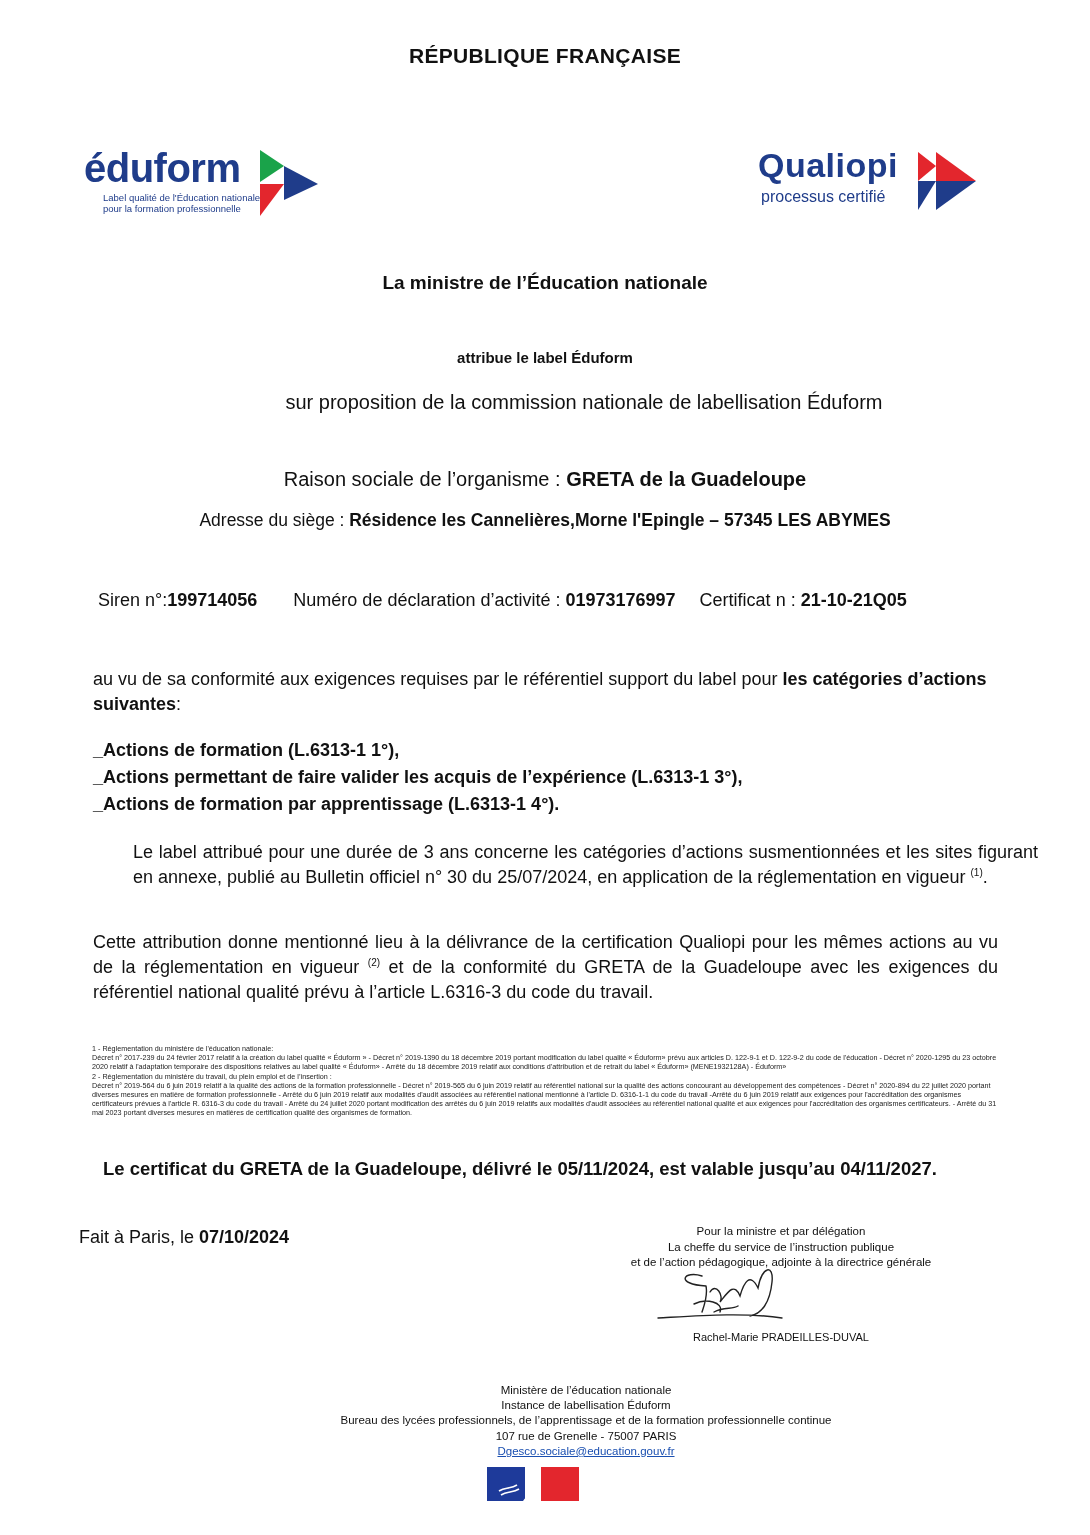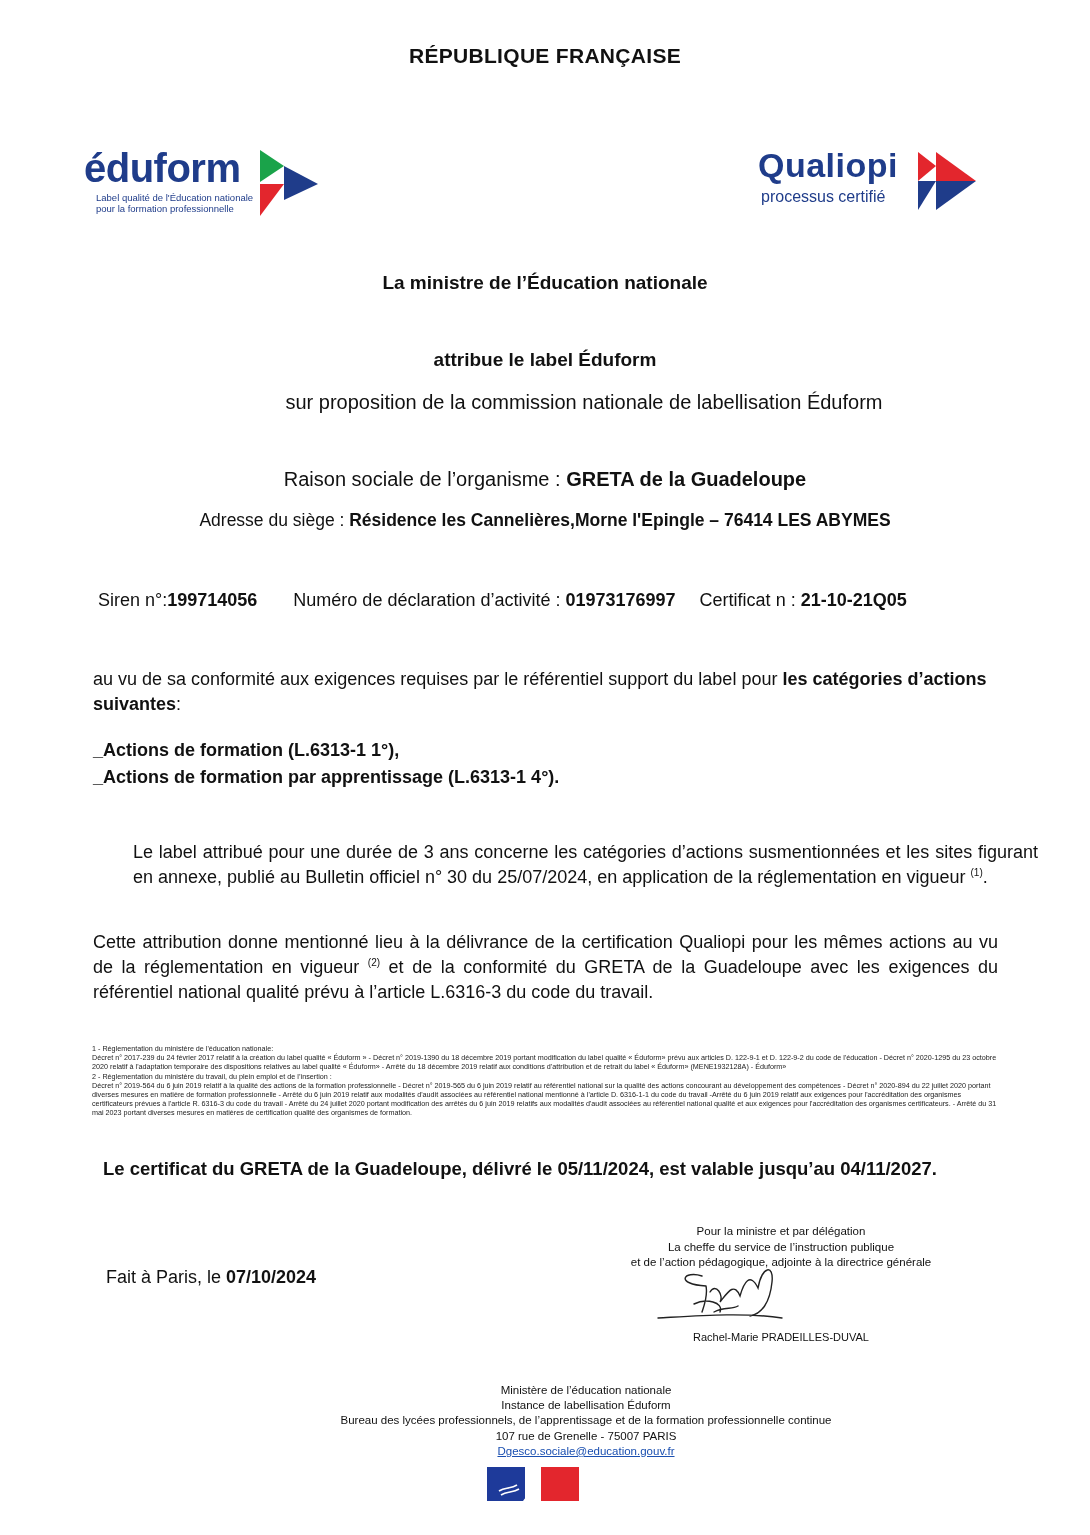--- a/index.html
+++ b/index.html
@@ -8,51 +8,51 @@
   .abs { position: absolute; }
   .center { left: 0; width: 1090px; text-align: center; }
   b, .b { font-weight: bold; }
 
   #rf-title { top: 44px; font-size: 21px; font-weight: bold; letter-spacing: 0.3px; }
 
   
   #eduform-logo { left: 84px; top: 148px; width: 240px; height: 72px; }
   #eduform-word { position: absolute; left: 0; top: -2px; font-size: 40px; font-weight: bold;
                   color: #1f3c8a; letter-spacing: -0.5px; }
-  #eduform-tag { position: absolute; left: 12px; top: 44px; font-size: 9.5px; line-height: 11px; color: #1f3c8a; }
+  #eduform-tag { position: absolute; left: 19px; top: 44px; font-size: 9.5px; line-height: 11px; color: #1f3c8a; }
   #eduform-mark { position: absolute; left: 176px; top: 2px; }
 
   
   #qualiopi-logo { left: 756px; top: 150px; width: 230px; height: 62px; }
   #qualiopi-word { position: absolute; left: 2px; top: -4px; font-size: 34px; font-weight: bold;
                    color: #1f3c8a; letter-spacing: 0.5px; }
   #qualiopi-tag { position: absolute; left: 5px; top: 38px; font-size: 16px; color: #1f3c8a; }
   #qualiopi-mark { position: absolute; left: 162px; top: 2px; }
 
   #minister { top: 272px; font-size: 19px; font-weight: bold; }
-  #attribue { top: 349px; font-size: 19px; font-weight: bold; }
+  #attribue { top: 349px; font-size: 15px; font-weight: bold; }
   #proposition { top: 391px; font-size: 20px; padding-left: 39px; }
   #raison { top: 468px; font-size: 20px; }
   #adresse { top: 510px; font-size: 17.5px; }
 
   #ids { top: 590px; left: 98px; font-size: 18px; white-space: nowrap; }
   #ids span.gap { display: inline-block; width: 36px; }
   #ids span.gap2 { display: inline-block; width: 24px; }
 
   .para { left: 93px; width: 905px; font-size: 18px; line-height: 25px; }
   #conformite { top: 667px; }
   #actions { top: 737px; font-weight: bold; line-height: 27px; }
   #label-para { top: 840px; text-align: justify; margin-left: 40px; }
   #qualiopi-para { top: 930px; text-align: justify; }
   sup { font-size: 10px; vertical-align: super; line-height: 0; }
 
   #notes { left: 92px; top: 1044px; width: 908px; font-size: 7.2px; line-height: 9.2px; color: #222; }
 
   #validity { top: 1158px; left: 103px; font-size: 18.5px; font-weight: bold; white-space: nowrap; }
-  #fait { top: 1227px; left: 106px; font-size: 18px; margin-top: 40px; }
+  #fait { top: 1227px; left: 79px; font-size: 18px; }
 
   #signature-block { left: 626px; top: 1224px; width: 310px; text-align: center; font-size: 11.5px; line-height: 15.5px; }
   #signature { position: absolute; left: 28px; top: 38px; }
   #signer-name { position: absolute; left: 0; width: 310px; top: 106px; font-size: 11px; }
 
   #footer { top: 1383px; font-size: 11.5px; line-height: 15.2px; padding-left: 41px; }
   #footer a { color: #1a4fb0; text-decoration: underline; }
   #marianne { left: 487px; top: 1467px; }
 </style>
 </head>
@@ -85,33 +85,34 @@
 </div>
 
 <div id="minister" class="abs center">La ministre de l’Éducation nationale</div>
 <div id="attribue" class="abs center">attribue le label Éduform</div>
 <div id="proposition" class="abs center">sur proposition de la  commission nationale de labellisation Éduform</div>
 
 <div id="raison" class="abs center">
   <span>Raison sociale de l’organisme : </span><b>GRETA de la Guadeloupe</b>
 </div>
 <div id="adresse" class="abs center">
-  <span>Adresse du siège : </span><b>Résidence les Cannelières,Morne l'Epingle – 76414 LES ABYMES</b>
+  <span>Adresse du siège : </span><b>Résidence les Cannelières,Morne l'Epingle – 57345 LES ABYMES</b>
 </div>
 
 <div id="ids" class="abs">
   <span>Siren n°:</span><b>199714056</b><span class="gap"></span><span>Numéro de déclaration d’activité : </span><b>01973176997</b><span class="gap2"></span><span>Certificat n : </span><b>21-10-21Q05</b>
 </div>
 
 <div id="conformite" class="abs para">
   <span>au vu de sa conformité aux exigences requises par le référentiel support du label pour </span><b>les catégories d’actions suivantes</b><span>:</span>
 </div>
 
 <div id="actions" class="abs para">
   <div>_Actions de formation (L.6313-1 1°),</div>
+  <div>_Actions permettant de faire valider les acquis de l’expérience (L.6313-1 3°),</div>
   <div>_Actions de formation par apprentissage (L.6313-1 4°).</div>
 </div>
 
 <div id="label-para" class="abs para">
   <span>Le label attribué pour une durée de 3 ans concerne les catégories d’actions susmentionnées et les sites figurant en annexe, publié au Bulletin officiel n° 30 du 25/07/2024, en application de la réglementation en vigueur </span><sup>(1)</sup><span>.</span>
 </div>
 
 <div id="qualiopi-para" class="abs para">
   <span>Cette attribution donne mentionné lieu à la délivrance de la certification Qualiopi pour les mêmes actions au vu de la réglementation en vigueur </span><sup>(2)</sup><span> et de la conformité du GRETA de la Guadeloupe avec les exigences du référentiel national qualité prévu à l’article L.6316-3 du code du travail.</span>
 </div>

